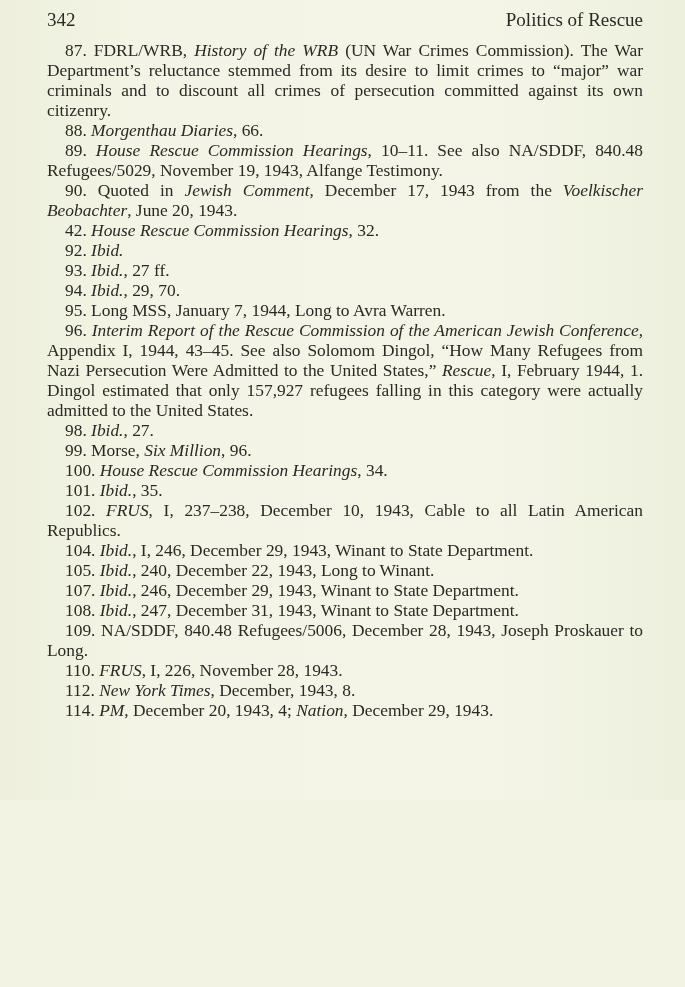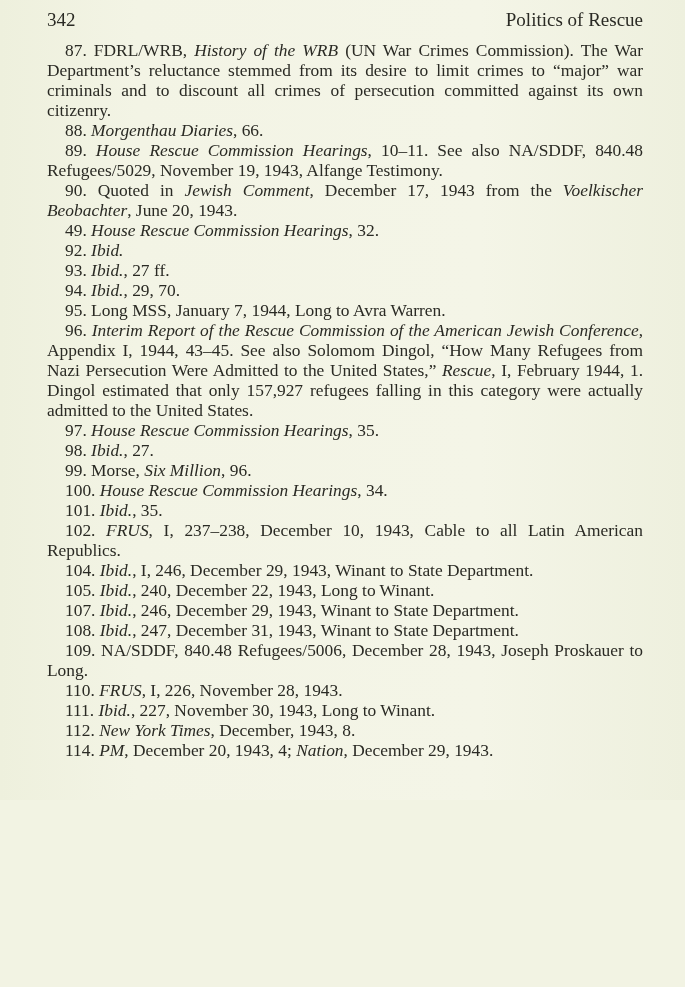--- a/index.html
+++ b/index.html
@@ -66,35 +66,33 @@
   <div class="header">
     <span class="page-number">342</span>
     <span class="running-head">Politics of Rescue</span>
   </div>
 
   <div class="notes" id="notes">
       <p class="note"><span>87. </span><span>FDRL/WRB, </span><i>History of the WRB</i><span> (UN War Crimes Commission). The War Department’s reluctance stemmed from its desire to limit crimes to “major” war criminals and to discount all crimes of persecution committed against its own citizenry.</span></p>
       <p class="note"><span>88. </span><i>Morgenthau Diaries</i><span>, 66.</span></p>
       <p class="note"><span>89. </span><i>House Rescue Commission Hearings</i><span>, 10–11. See also NA/SDDF, 840.48 Refugees/5029, November 19, 1943, Alfange Testimony.</span></p>
       <p class="note"><span>90. </span><span>Quoted in </span><i>Jewish Comment</i><span>, December 17, 1943 from the </span><i>Voelkischer Beobachter</i><span>, June 20, 1943.</span></p>
-      <p class="note"><span>49. </span><i>House Rescue Commission Hearings</i><span>, 32.</span></p>
+      <p class="note"><span>42. </span><i>House Rescue Commission Hearings</i><span>, 32.</span></p>
       <p class="note"><span>92. </span><i>Ibid.</i></p>
       <p class="note"><span>93. </span><i>Ibid.</i><span>, 27 ff.</span></p>
       <p class="note"><span>94. </span><i>Ibid.</i><span>, 29, 70.</span></p>
       <p class="note"><span>95. </span><span>Long MSS, January 7, 1944, Long to Avra Warren.</span></p>
       <p class="note"><span>96. </span><i>Interim Report of the Rescue Commission of the American Jewish Conference</i><span>, Appendix I, 1944, 43–45. See also Solomom Dingol, “How Many Refugees from Nazi Persecution Were Admitted to the United States,” </span><i>Rescue</i><span>, I, February 1944, 1. Dingol estimated that only 157,927 refugees falling in this category were actually admitted to the United States.</span></p>
-      <p class="note"><span>97. </span><i>House Rescue Commission Hearings</i><span>, 35.</span></p>
       <p class="note"><span>98. </span><i>Ibid.</i><span>, 27.</span></p>
       <p class="note"><span>99. </span><span>Morse, </span><i>Six Million</i><span>, 96.</span></p>
       <p class="note"><span>100. </span><i>House Rescue Commission Hearings</i><span>, 34.</span></p>
       <p class="note"><span>101. </span><i>Ibid.</i><span>, 35.</span></p>
       <p class="note"><span>102. </span><i>FRUS</i><span>, I, 237–238, December 10, 1943, Cable to all Latin American Republics.</span></p>
       <p class="note"><span>104. </span><i>Ibid.</i><span>, I, 246, December 29, 1943, Winant to State Department.</span></p>
       <p class="note"><span>105. </span><i>Ibid.</i><span>, 240, December 22, 1943, Long to Winant.</span></p>
       <p class="note"><span>107. </span><i>Ibid.</i><span>, 246, December 29, 1943, Winant to State Department.</span></p>
       <p class="note"><span>108. </span><i>Ibid.</i><span>, 247, December 31, 1943, Winant to State Department.</span></p>
       <p class="note"><span>109. </span><span>NA/SDDF, 840.48 Refugees/5006, December 28, 1943, Joseph Proskauer to Long.</span></p>
       <p class="note"><span>110. </span><i>FRUS</i><span>, I, 226, November 28, 1943.</span></p>
-      <p class="note"><span>111. </span><i>Ibid.</i><span>, 227, November 30, 1943, Long to Winant.</span></p>
       <p class="note"><span>112. </span><i>New York Times</i><span>, December, 1943, 8.</span></p>
       <p class="note"><span>114. </span><i>PM</i><span>, December 20, 1943, 4; </span><i>Nation</i><span>, December 29, 1943.</span></p>
     </div>
 </div>
 
 </body></html>

